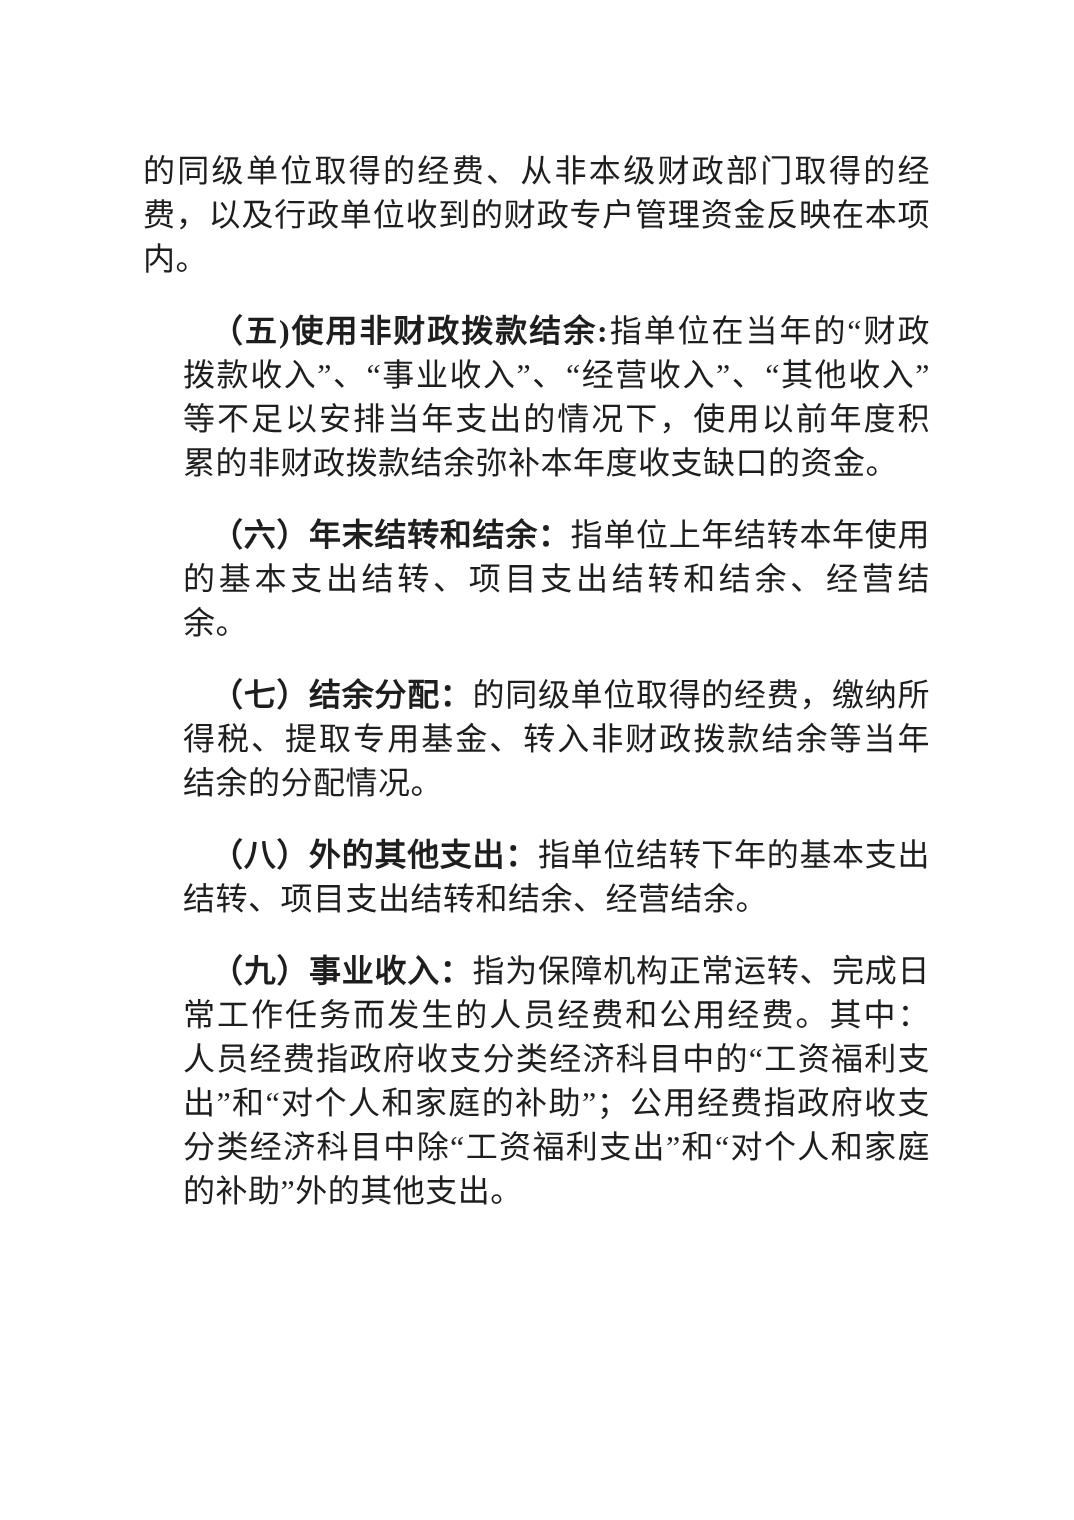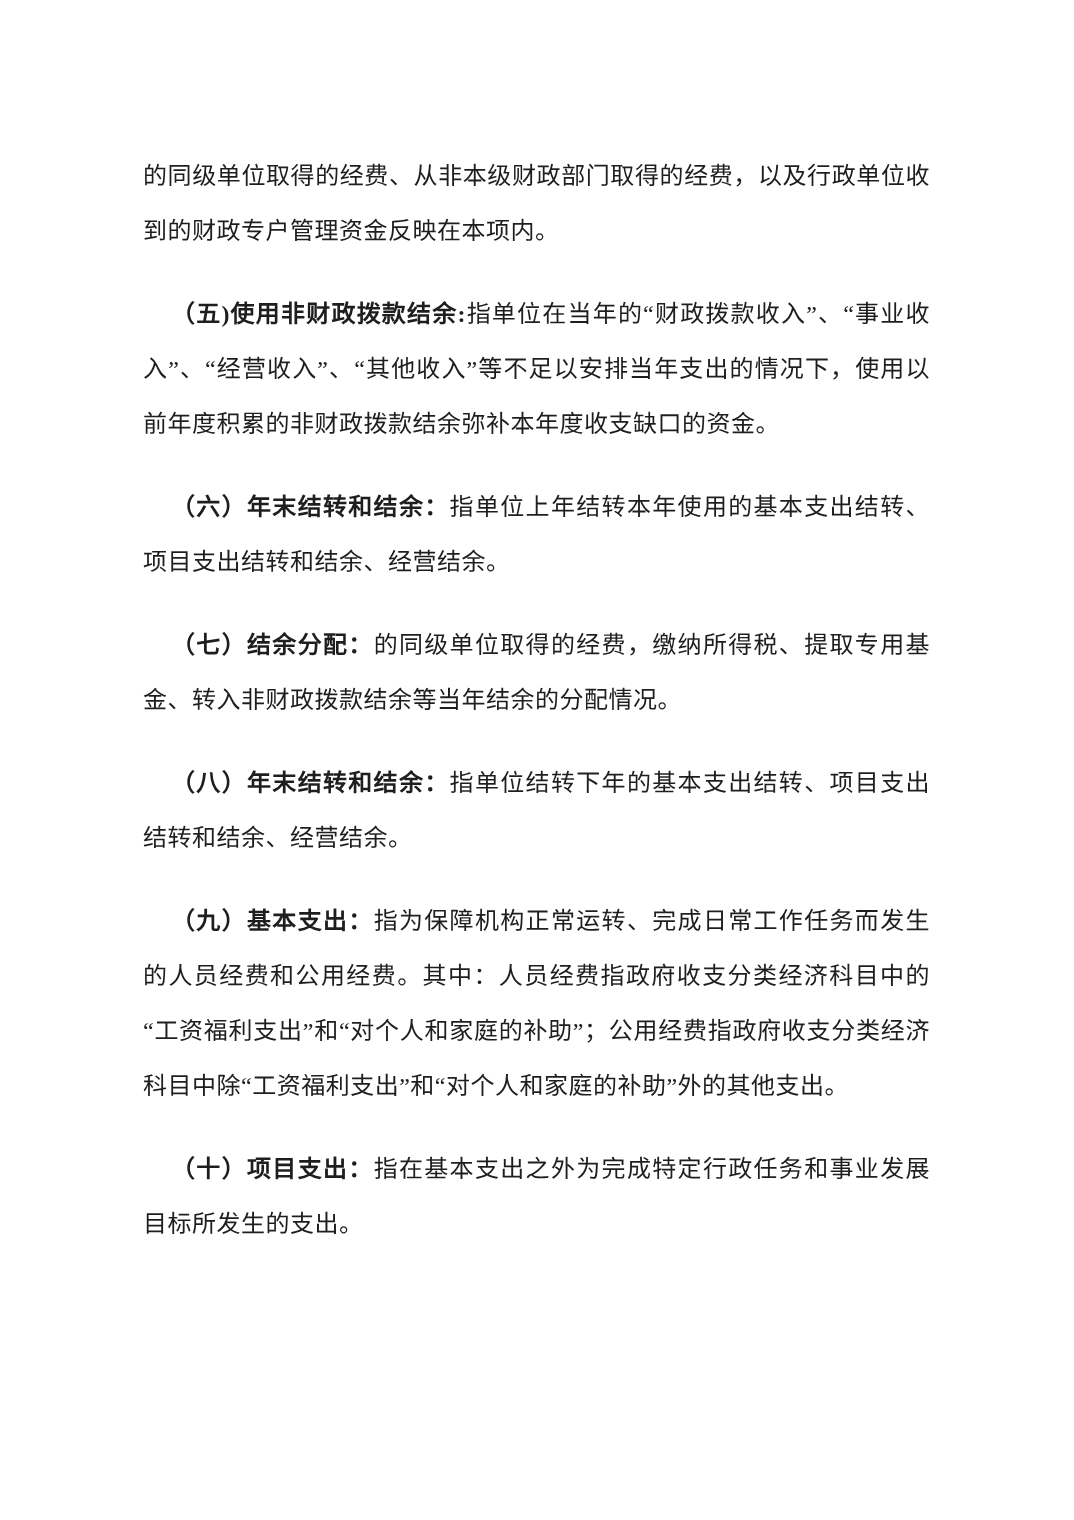--- a/index.html
+++ b/index.html
@@ -14,29 +14,30 @@
     margin: 0 auto;
     background: #ffffff;
     box-sizing: border-box;
     padding: 149px 144px 0 143px;
     overflow: hidden;
     font-family: "Liberation Serif", "DejaVu Serif", serif;
     color: #1e1e1e;
   }
   .para {
     margin: 0 0 28px 0;
-    font-size: 24px;
-    line-height: 55px;
+    font-size: 32px;
+    line-height: 44px;
     letter-spacing: 0.5px;
     text-align: justify;
     text-justify: inter-character;
     word-break: break-all;
   }
   .para.indented {
     text-indent: 28px;
+    margin-left: 40px;
   }
   .para-heading {
     font-weight: 700;
   }
   .para-body {
     font-weight: 400;
   }
 </style>
 </head>
 <body>
@@ -44,19 +45,18 @@
 <div class="page">
 
   <p class="para"><span class="para-body">的同级单位取得的经费、从非本级财政部门取得的经费，以及行政单位收到的财政专户管理资金反映在本项内。</span></p>
 
   <p class="para indented"><span class="para-heading">（五)使用非财政拨款结余:</span><span class="para-body">指单位在当年的“财政拨款收入”、“事业收入”、“经营收入”、“其他收入”等不足以安排当年支出的情况下，使用以前年度积累的非财政拨款结余弥补本年度收支缺口的资金。</span></p>
 
   <p class="para indented"><span class="para-heading">（六）年末结转和结余：</span><span class="para-body">指单位上年结转本年使用的基本支出结转、项目支出结转和结余、经营结余。</span></p>
 
   <p class="para indented"><span class="para-heading">（七）结余分配：</span><span class="para-body">的同级单位取得的经费，缴纳所得税、提取专用基金、转入非财政拨款结余等当年结余的分配情况。</span></p>
 
-  <p class="para indented"><span class="para-heading">（八）年末结转和结余：</span><span class="para-body">指单位结转下年的基本支出结转、项目支出结转和结余、经营结余。</span></p>
+  <p class="para indented"><span class="para-heading">（八）外的其他支出：</span><span class="para-body">指单位结转下年的基本支出结转、项目支出结转和结余、经营结余。</span></p>
 
-  <p class="para indented"><span class="para-heading">（九）基本支出：</span><span class="para-body">指为保障机构正常运转、完成日常工作任务而发生的人员经费和公用经费。其中：人员经费指政府收支分类经济科目中的“工资福利支出”和“对个人和家庭的补助”；公用经费指政府收支分类经济科目中除“工资福利支出”和“对个人和家庭的补助”外的其他支出。</span></p>
+  <p class="para indented"><span class="para-heading">（九）事业收入：</span><span class="para-body">指为保障机构正常运转、完成日常工作任务而发生的人员经费和公用经费。其中：人员经费指政府收支分类经济科目中的“工资福利支出”和“对个人和家庭的补助”；公用经费指政府收支分类经济科目中除“工资福利支出”和“对个人和家庭的补助”外的其他支出。</span></p>
 
-  <p class="para indented"><span class="para-heading">（十）项目支出：</span><span class="para-body">指在基本支出之外为完成特定行政任务和事业发展目标所发生的支出。</span></p>
 
 </div>
 
 </body></html>

